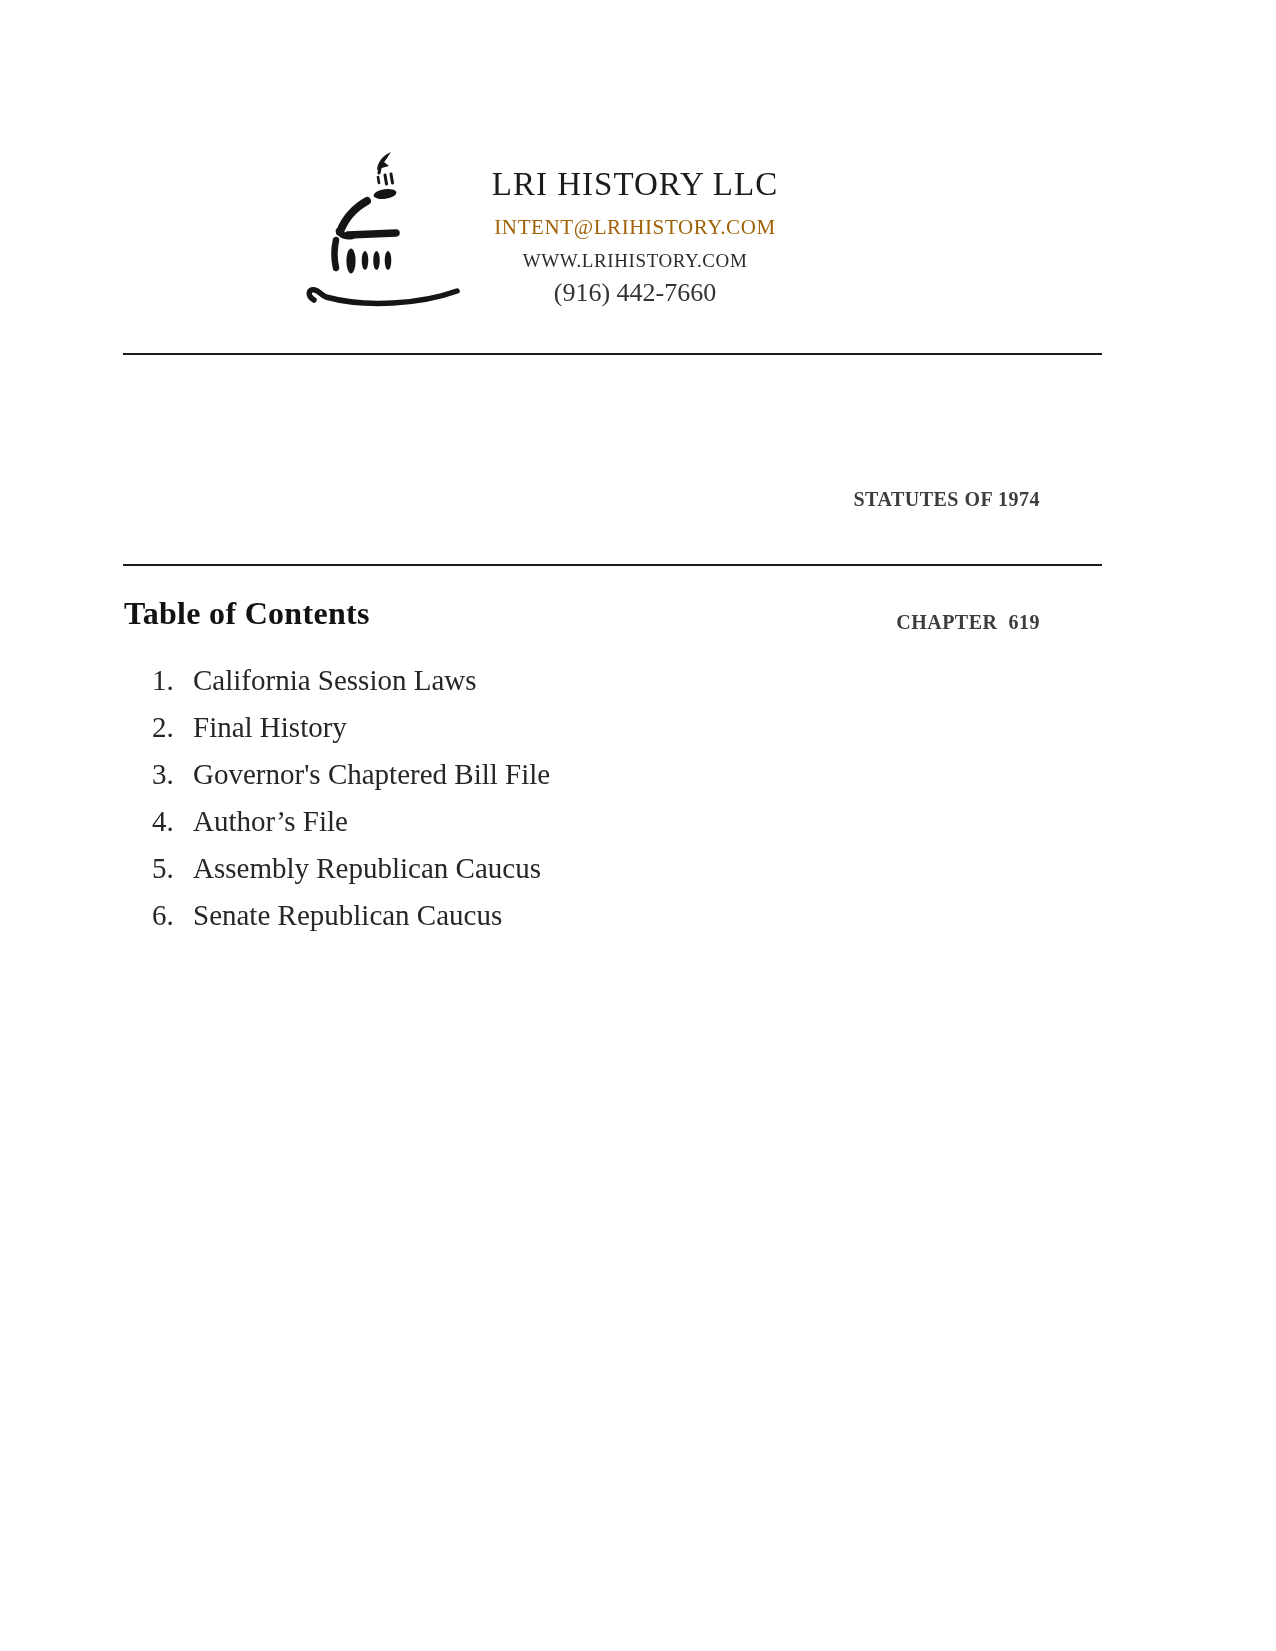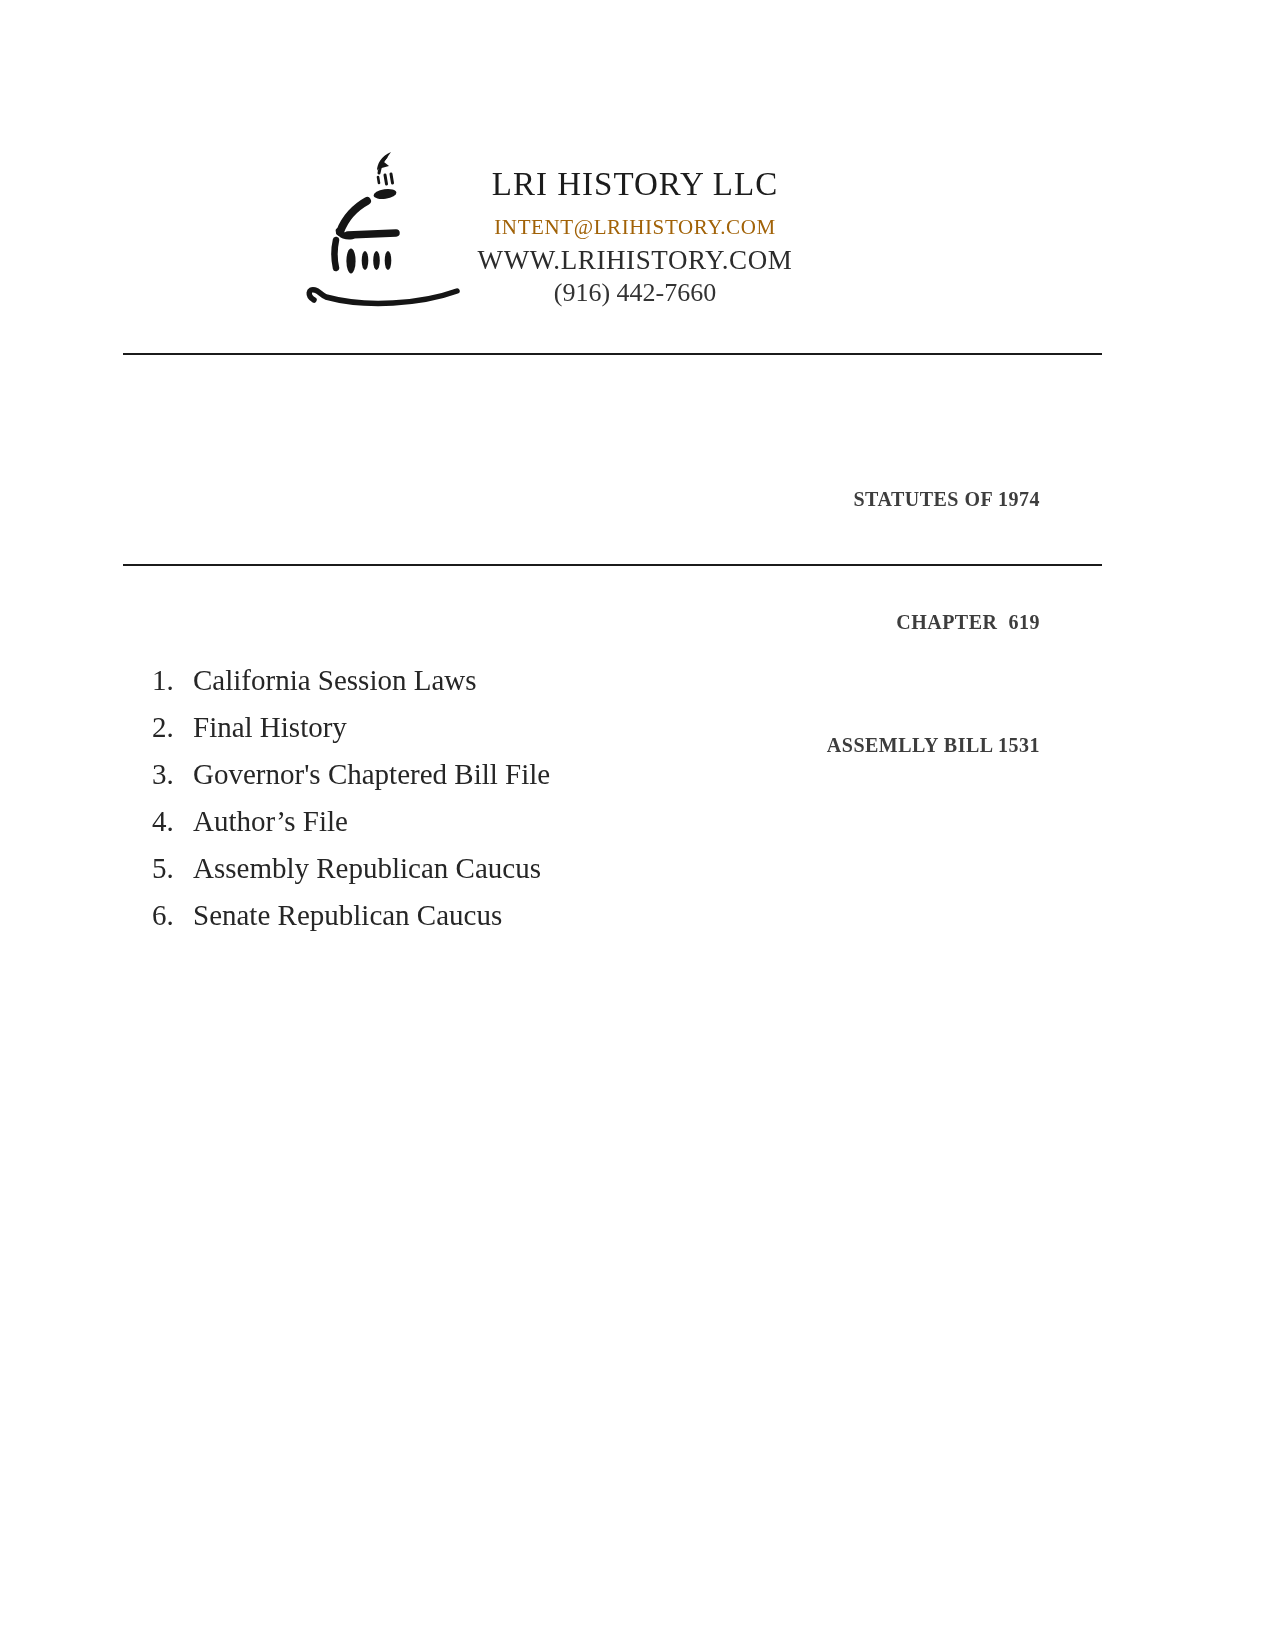--- a/index.html
+++ b/index.html
@@ -46,21 +46,21 @@
     color: #1c1c1c;
   }
   .brand-email {
     font-size: 21px;
     line-height: 34px;
     margin-top: 6px;
     letter-spacing: 0.6px;
     color: #a16207;
   }
   .brand-web {
-    font-size: 27px;
+    font-size: 19px;
     line-height: 33px;
     letter-spacing: 0.6px;
     color: #2b2b2b;
   }
   .brand-phone {
     font-size: 26px;
     line-height: 31px;
     color: #333333;
   }
 
@@ -153,25 +153,25 @@
     <div class="brand-email">INTENT@LRIHISTORY.COM</div>
     <div class="brand-web">WWW.LRIHISTORY.COM</div>
     <div class="brand-phone">(916) 442-7660</div>
   </div>
 
   <div class="divider divider-top"></div>
 
   <div class="statutes">
     <div>STATUTES OF 1974</div>
     <div>CHAPTER  619</div>
-    <div>ASSEMLLY BILL 1531</div>
   </div>
 
   <div class="divider divider-bottom"></div>
 
+  <div class="toc-title">Table of Contents</div>
 
   <div class="toc-list">
     <div class="toc-item">
       <span class="toc-num">1.</span>
       <span class="toc-label">California Session Laws</span>
     </div>
     <div class="toc-item">
       <span class="toc-num">2.</span>
       <span class="toc-label">Final History</span>
     </div>

